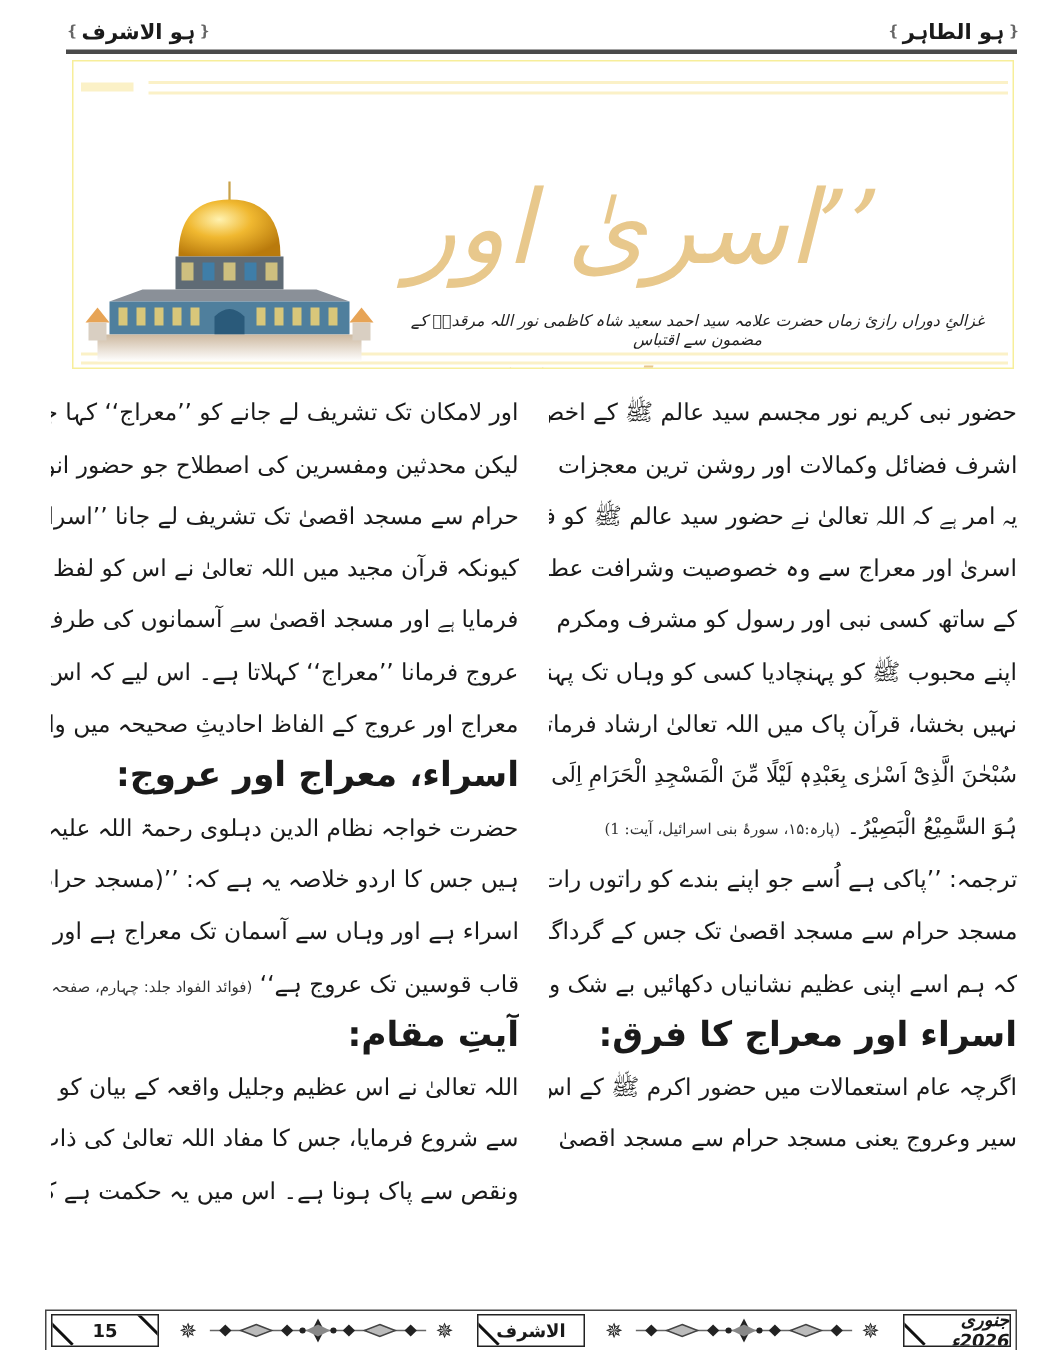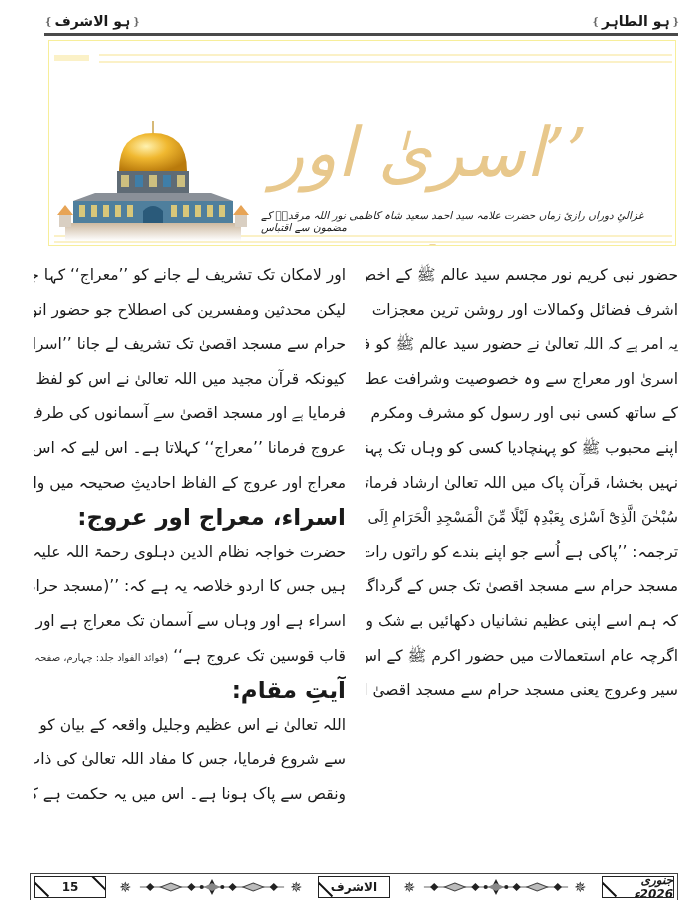--- a/index.html
+++ b/index.html
@@ -24,21 +24,21 @@
   .banner .stripe-bottom2 { position: absolute; bottom: 2px; left: 5px; right: 3px; height: 2px; background: #fbf1c7; }
 
   .title { position: absolute; top: 52px; left: 145px; right: 10px; height: 120px;
            direction: rtl; text-align: center;
            font-family: "DejaVu Serif", serif; font-style: italic;
            font-size: 68px; line-height: 120px; color: #e8c88c; letter-spacing: 2px; }
 
   .dome { position: absolute; left: 6px; top: 78px; width: 200px; height: 122px; }
 
   .byline { position: absolute; bottom: 12px; right: 6px; left: 212px;
-            direction: rtl; text-align: left; font-size: 10.5px; font-style: italic; color: #222; }
+            direction: rtl; text-align: center; font-size: 10.5px; font-style: italic; color: #222; }
 
   
   .columns { position: absolute; top: 258px; left: 34px; right: 22px; height: 588px;
              display: flex; flex-direction: row-reverse; justify-content: space-between; }
   .col { width: 312px; direction: rtl; text-align: justify; text-align-last: right; }
   .line { display: block; height: 34.6px; line-height: 34.6px; font-size: 15.5px; white-space: nowrap;
           overflow: hidden; }
   .line.verse { font-family: "DejaVu Serif", serif; font-size: 14.5px; }
   .line.heading { font-weight: bold; font-size: 23px; }
   .cite { font-size: 10px; color: #333; }
@@ -142,23 +142,25 @@
 <div class="columns">
   <div class="col" id="col-right">
       <div class="line"><span>حضور نبی کریم نور مجسم سید عالم ﷺ کے اخص خصائص اور</span></div>
       <div class="line"><span>اشرف فضائل وکمالات اور روشن ترین معجزات وکرامات سے</span></div>
       <div class="line"><span>یہ امر ہے کہ اللہ تعالیٰ نے حضور سید عالم ﷺ کو فضیلت</span></div>
       <div class="line"><span>اسریٰ اور معراج سے وہ خصوصیت وشرافت عطا فرمائی۔ جس</span></div>
       <div class="line"><span>کے ساتھ کسی نبی اور رسول کو مشرف ومکرم نہیں فرمایا اور جہاں</span></div>
       <div class="line"><span>اپنے محبوب ﷺ کو پہنچادیا کسی کو وہاں تک پہنچنے کا شرف</span></div>
       <div class="line"><span>نہیں بخشا، قرآن پاک میں اللہ تعالیٰ ارشاد فرماتا ہے:</span></div>
       <div class="line verse"><span>سُبْحٰنَ الَّذِیْٓ اَسْرٰی بِعَبْدِہٖ لَیْلًا مِّنَ الْمَسْجِدِ الْحَرَامِ اِلَی</span></div>
+      <div class="line verse"><span>ہُوَ السَّمِیْعُ الْبَصِیْرُ۔</span> <span class="cite">(پارہ:۱۵، سورۂ بنی اسرائیل، آیت: 1)</span></div>
       <div class="line"><span>ترجمہ: ’’پاکی ہے اُسے جو اپنے بندے کو راتوں رات لے گیا</span></div>
       <div class="line"><span>مسجد حرام سے مسجد اقصیٰ تک جس کے گرداگرد ہم نے برکت رکھی</span></div>
       <div class="line"><span>کہ ہم اسے اپنی عظیم نشانیاں دکھائیں بے شک وہ سنتا دیکھتا ہے‘‘</span></div>
+      <div class="line heading"><span>اسراء اور معراج کا فرق:</span></div>
       <div class="line"><span>اگرچہ عام استعمالات میں حضور اکرم ﷺ کے اس تمام مبارک</span></div>
       <div class="line"><span>سیر وعروج یعنی مسجد حرام سے مسجد اقصیٰ اور وہاں سے آسمانوں</span></div>
     </div>
   <div class="col" id="col-left">
       <div class="line"><span>اور لامکان تک تشریف لے جانے کو ’’معراج‘‘ کہا جاتا ہے</span></div>
       <div class="line"><span>لیکن محدثین ومفسرین کی اصطلاح جو حضور انور ﷺ کا مسجد</span></div>
       <div class="line"><span>حرام سے مسجد اقصیٰ تک تشریف لے جانا ’’اسراء‘‘ کہلاتا ہے</span></div>
       <div class="line"><span>کیونکہ قرآن مجید میں اللہ تعالیٰ نے اس کو لفظ اسراء سے تعبیر</span></div>
       <div class="line"><span>فرمایا ہے اور مسجد اقصیٰ سے آسمانوں کی طرف حضور ﷺ کا</span></div>
       <div class="line"><span>عروج فرمانا ’’معراج‘‘ کہلاتا ہے۔ اس لیے کہ اس کے لیے</span></div>

